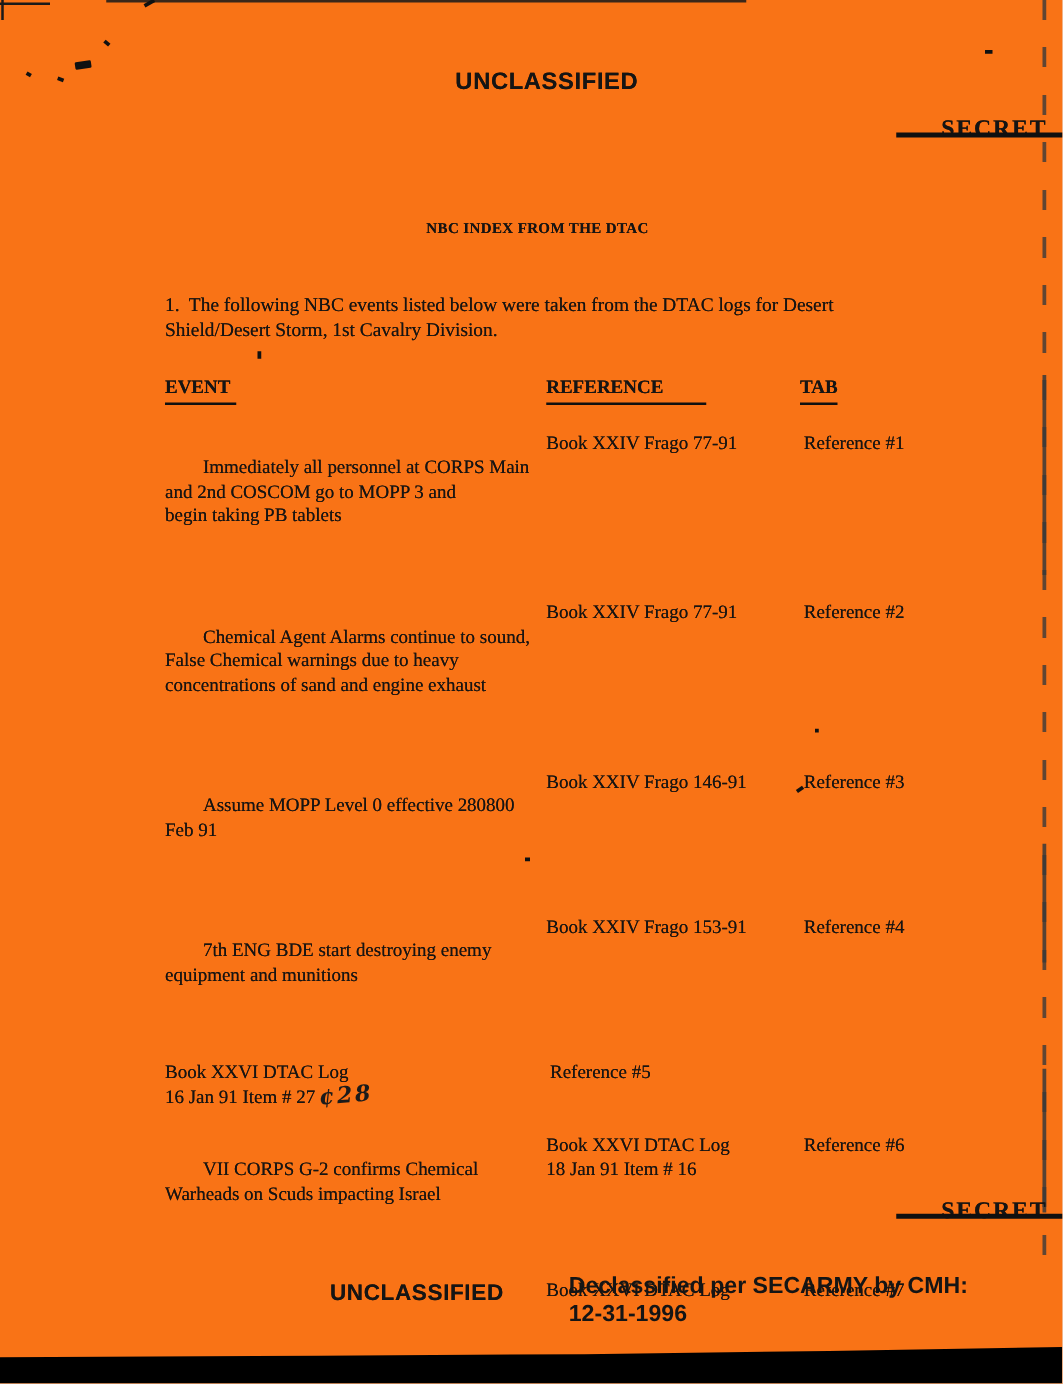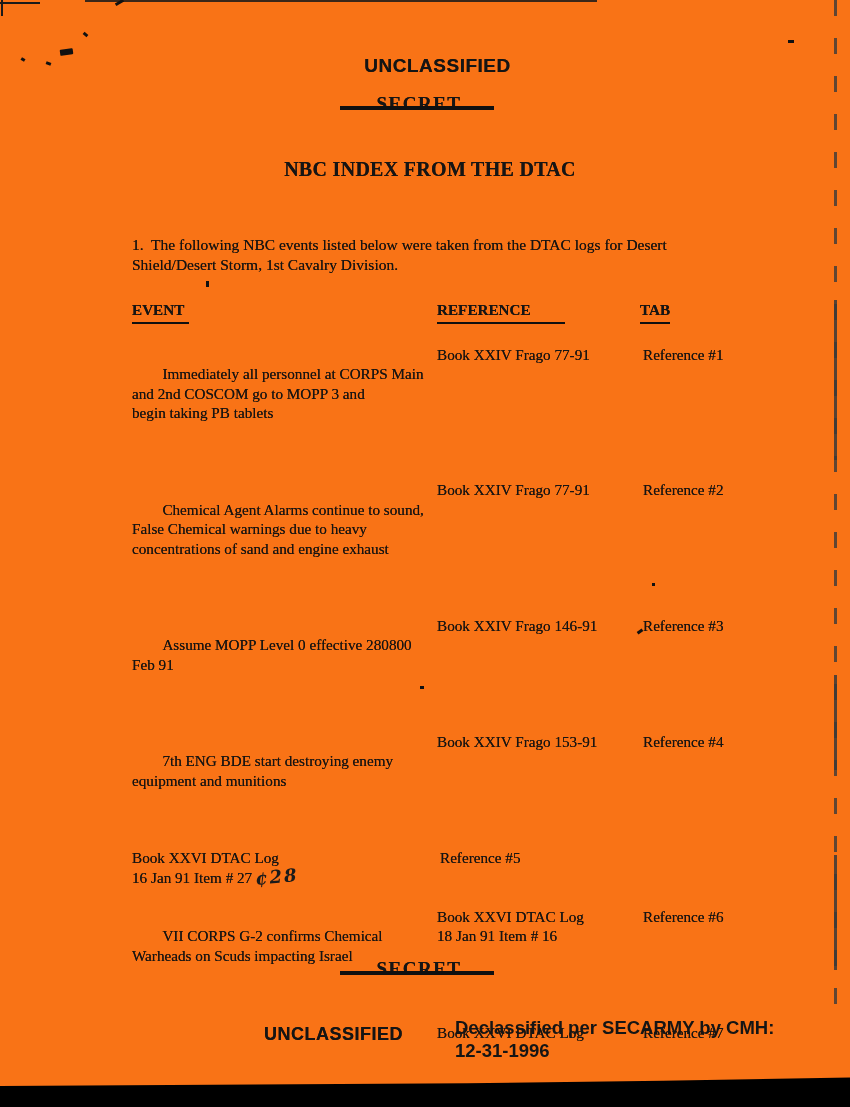--- a/index.html
+++ b/index.html
@@ -16,36 +16,36 @@
   }
   .typed { text-shadow: 0 0 0.4px rgba(0,0,0,.75); }
   .sans { font-family: "Liberation Sans", "DejaVu Sans", sans-serif; }
 
   
   .top-unclass {
     position: absolute; top: 55px; left: 25px; right: 0;
     text-align: center;
     font-weight: bold; font-size: 19px; letter-spacing: 0.5px;
   }
-  .secret-block { position: absolute; left: 0; right: 12px; text-align: center; }
+  .secret-block { position: absolute; left: 0; right: 12px; text-align: right; }
   .secret-top { top: 93px; }
   .secret-bottom { top: 958px; }
   .strike-wrap {
     position: relative; display: inline-block;
     font-weight: bold; font-size: 19px; letter-spacing: 1.5px;
   }
   .strike-wrap::after {
     content: ""; position: absolute;
     left: -36px; right: -32px; top: 60%;
     height: 3.5px; background: #101010;
   }
 
   .doc-title {
-    position: absolute; top: 158px; left: 10px; right: 0;
-    text-align: center; font-weight: bold; font-size: 20px;
+    position: absolute; top: 175px; left: 10px; right: 0;
+    text-align: center; font-weight: bold; font-size: 12px;
     letter-spacing: 0.3px;
   }
   .intro {
     position: absolute; top: 235px; left: 132px; width: 615px;
     font-size: 15.5px; line-height: 20px; white-space: pre-wrap;
   }
 
   
   .tbl { position: absolute; top: 301px; left: 132px; width: 640px; font-size: 15.2px; }
   .thead, .trow { display: grid; grid-template-columns: 305px 203px 118px; }

